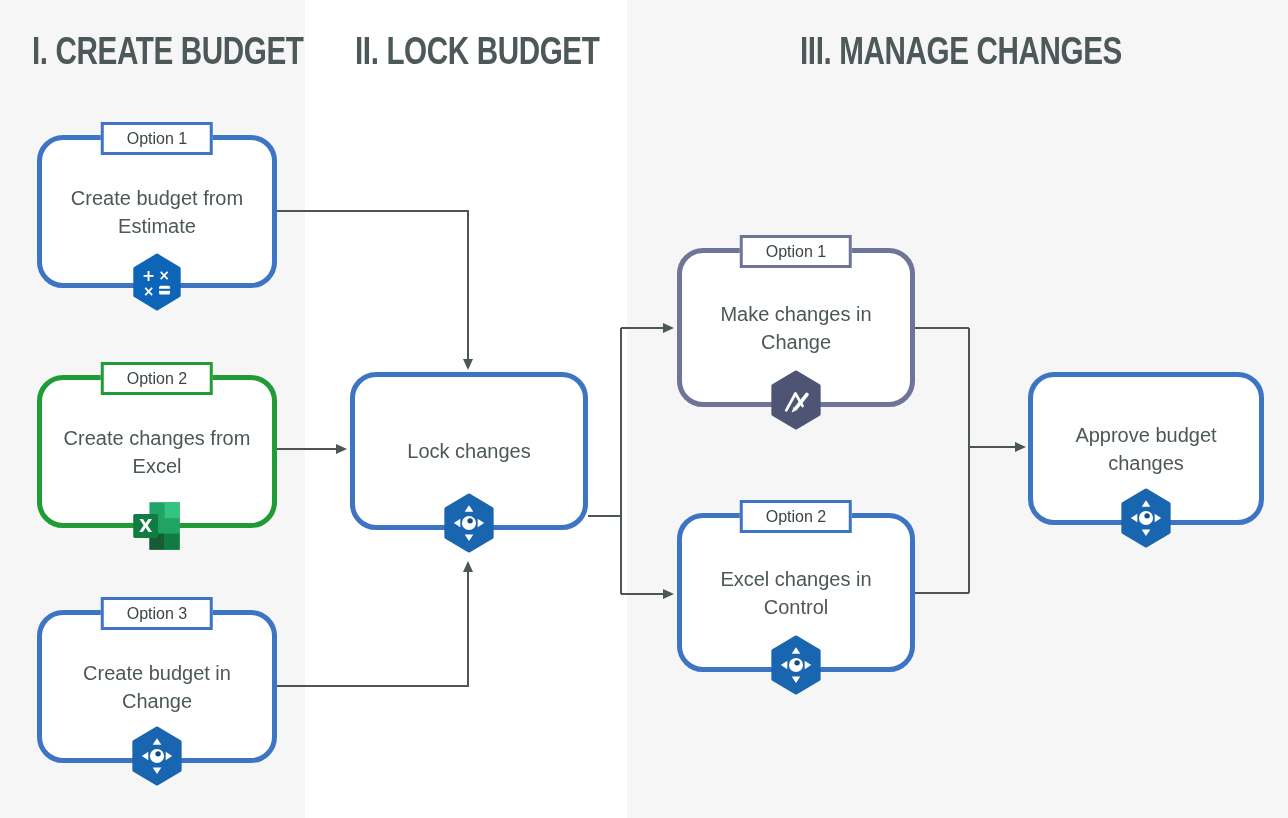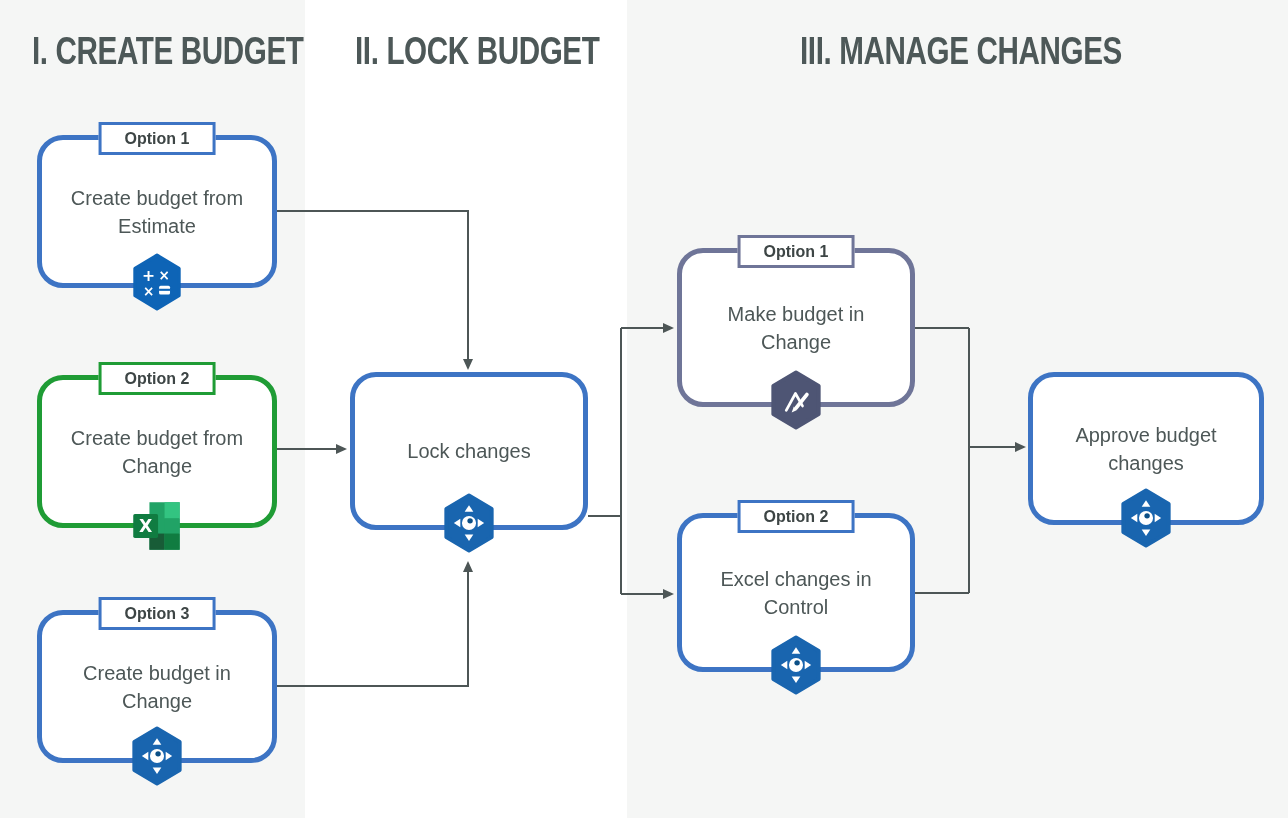--- a/index.html
+++ b/index.html
@@ -27,21 +27,21 @@
   }
   .node .label{
     font-size:20px;font-weight:normal;color:#4d5757;
     text-align:center;line-height:1.4;padding:0 16px;
   }
   .tag{
     position:absolute;top:-18px;left:50%;transform:translateX(-50%);
     box-sizing:border-box;height:33px;padding:0 23px;
     background:#ffffff;border:3px solid #3d74c4;
     font-size:16px;color:#3d4545;white-space:nowrap;
-    display:flex;align-items:center;justify-content:center;font-weight:bold;
+    display:flex;align-items:center;justify-content:center;
   }
   .icon{
     position:absolute;left:50%;bottom:-28px;transform:translateX(-50%);
     line-height:0;
   }
 </style>
 </head>
 <body>
 
 <div class="band"></div>
@@ -88,21 +88,21 @@
       <rect x="52" y="62" width="21" height="17" rx="3" fill="#fff"></rect>
       <rect x="52" y="68" width="21" height="4" fill="#0e64b6"></rect>
     </svg>
   </div>
 </div>
 
 <div class="node" style="left: 37px; top: 375px; width: 240px; height: 153px; border-color: rgb(31, 156, 53);">
   <div class="tag" style="border-color: rgb(31, 156, 53);">
       <span>Option 2</span>
     </div>
-  <div class="label">Create budget from Change</div>
+  <div class="label">Create changes from Excel</div>
   <div class="icon">
     <svg viewBox="0 0 100 92" width="54" height="50">
       <rect x="36" y="2" width="56" height="88" fill="#21a366"></rect>
       <rect x="64" y="2" width="28" height="30" fill="#33c481"></rect>
       <rect x="64" y="32" width="28" height="28" fill="#21a366"></rect>
       <rect x="36" y="60" width="28" height="30" fill="#185c37"></rect>
       <rect x="64" y="60" width="28" height="30" fill="#107c41"></rect>
       <rect x="6" y="24" width="46" height="44" rx="3" fill="#107c41"></rect>
       <text x="29" y="57" font-family="DejaVu Sans, sans-serif" font-size="32" font-weight="bold" fill="#fff" text-anchor="middle">X</text>
     </svg>
@@ -139,21 +139,21 @@
       <circle cx="48" cy="55" r="13" fill="#fff"></circle>
       <circle cx="50" cy="51" r="5" fill="#0c4f86"></circle>
     </svg>
   </div>
 </div>
 
 <div class="node" style="left: 677px; top: 248px; width: 238px; height: 159px; border-color: rgb(111, 117, 152);">
   <div class="tag" style="border-color: rgb(111, 117, 152);">
       <span>Option 1</span>
     </div>
-  <div class="label">Make budget in Change</div>
+  <div class="label">Make changes in Change</div>
   <div class="icon">
     <svg viewBox="0 0 96 110" width="52" height="60">
       <polygon points="48,4 90,29 90,81 48,106 6,81 6,29" fill="#4e5574" stroke="#4e5574" stroke-width="7" stroke-linejoin="round"></polygon>
       <path d="M30,74 L47,43 L60,66" fill="none" stroke="#fff" stroke-width="5" stroke-linejoin="round" stroke-linecap="round"></path>
       <line x1="48" y1="70" x2="68" y2="45" stroke="#fff" stroke-width="7" stroke-linecap="round"></line>
       <polygon points="40,78 49,74 44,67" fill="#fff"></polygon>
     </svg>
   </div>
 </div>
 

